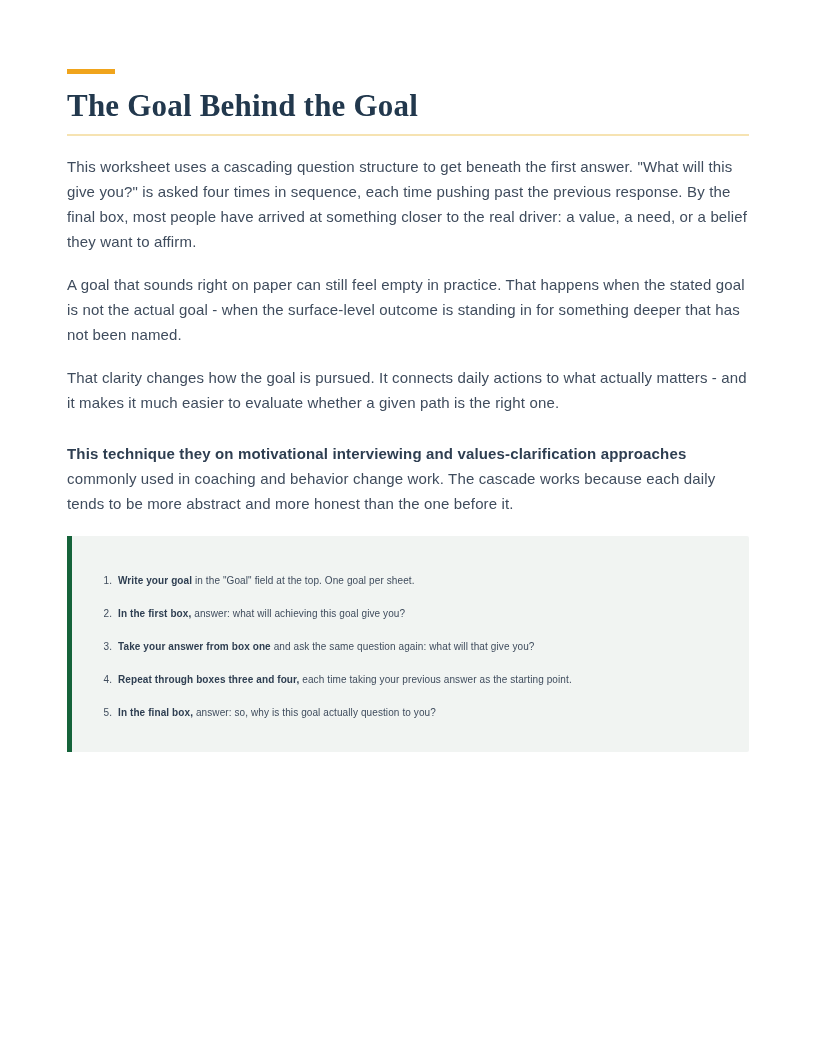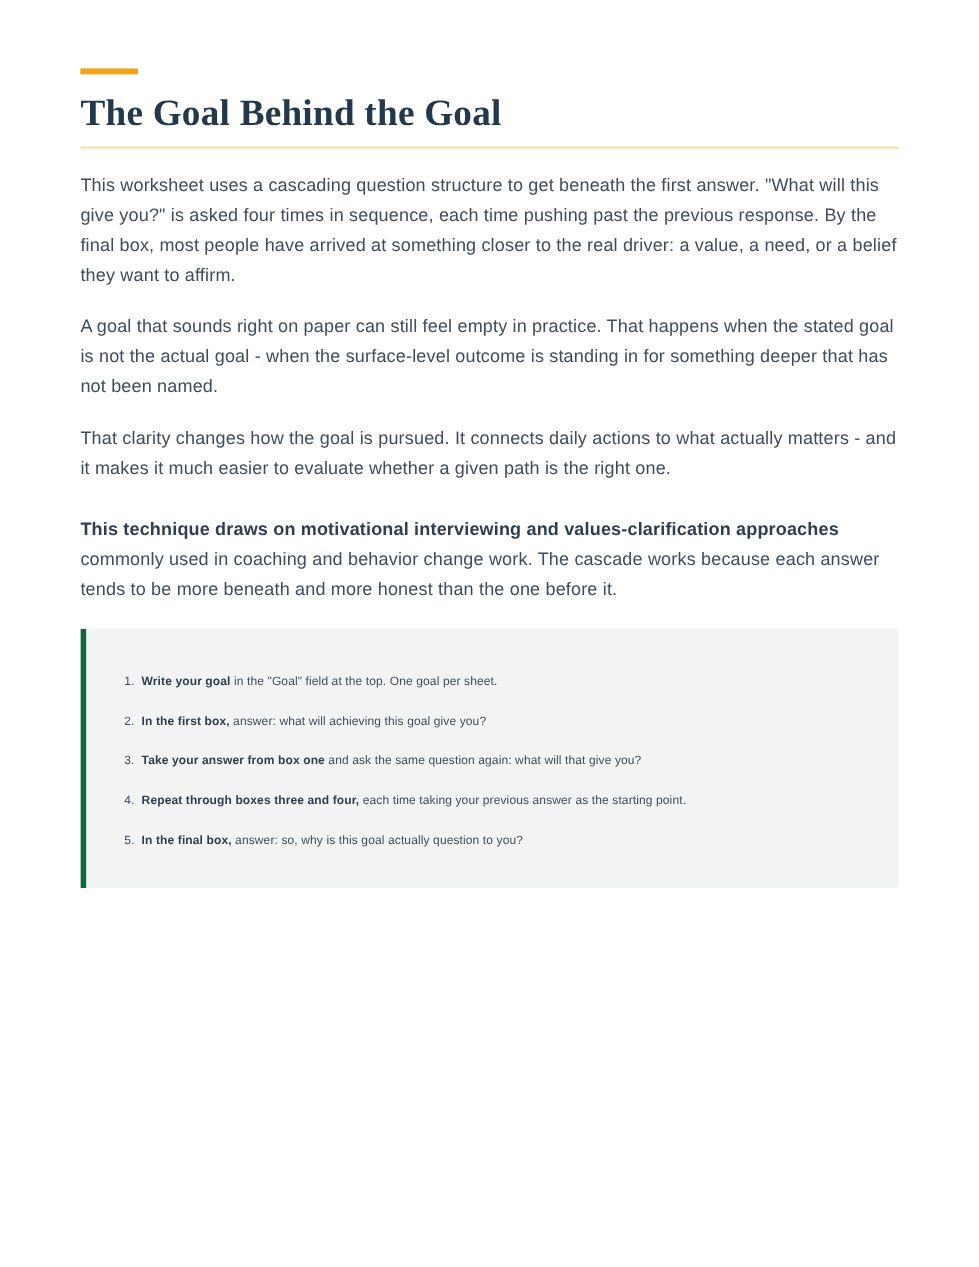--- a/index.html
+++ b/index.html
@@ -6,21 +6,21 @@
   html, body { margin: 0; padding: 0; }
   body {
     width: 816px; height: 1056px;
     background: #ffffff;
     font-family: "Liberation Sans", sans-serif;
     -webkit-font-smoothing: antialiased;
   }
   .sheet {
     position: relative;
     width: 816px; height: 992px;
-    padding: 0 67px;
+    padding: 12px 67px;
     overflow: hidden;
   }
   .accent-dash {
     width: 48px; height: 5px;
     background: #f0a41c;
     margin-top: 57px;
   }
   h1.page-title {
     margin: 15px 0 0 0;
     font-family: "Liberation Serif", serif;
@@ -102,21 +102,21 @@
   <h1 class="page-title">The Goal Behind the Goal</h1>
 
   <div class="title-rule"></div>
 
   <p class="body">This worksheet uses a cascading question structure to get beneath the first answer. "What will this give you?" is asked four times in sequence, each time pushing past the previous response. By the final box, most people have arrived at something closer to the real driver: a value, a need, or a belief they want to affirm.</p>
 
   <p class="body">A goal that sounds right on paper can still feel empty in practice. That happens when the stated goal is not the actual goal - when the surface-level outcome is standing in for something deeper that has not been named.</p>
 
   <p class="body">That clarity changes how the goal is pursued. It connects daily actions to what actually matters - and it makes it much easier to evaluate whether a given path is the right one.</p>
 
-  <p class="body spaced"><strong class="lead">This technique draws on motivational interviewing and values-clarification approaches</strong><span> commonly used in coaching and behavior change work. The cascade works because each answer tends to be more beneath and more honest than the one before it.</span></p>
+  <p class="body spaced"><strong class="lead">This technique they on motivational interviewing and values-clarification approaches</strong><span> commonly used in coaching and behavior change work. The cascade works because each daily tends to be more abstract and more honest than the one before it.</span></p>
 
   <div class="howto-box">
     <ol class="steps">
       <li><strong class="lead">Write your goal</strong><span> in the "Goal" field at the top. One goal per sheet.</span></li>
       <li><strong class="lead">In the first box,</strong><span> answer: what will achieving this goal give you?</span></li>
       <li><strong class="lead">Take your answer from box one</strong><span> and ask the same question again: what will that give you?</span></li>
       <li><strong class="lead">Repeat through boxes three and four,</strong><span> each time taking your previous answer as the starting point.</span></li>
       <li><strong class="lead">In the final box,</strong><span> answer: so, why is this goal actually question to you?</span></li>
     </ol>
   </div>

